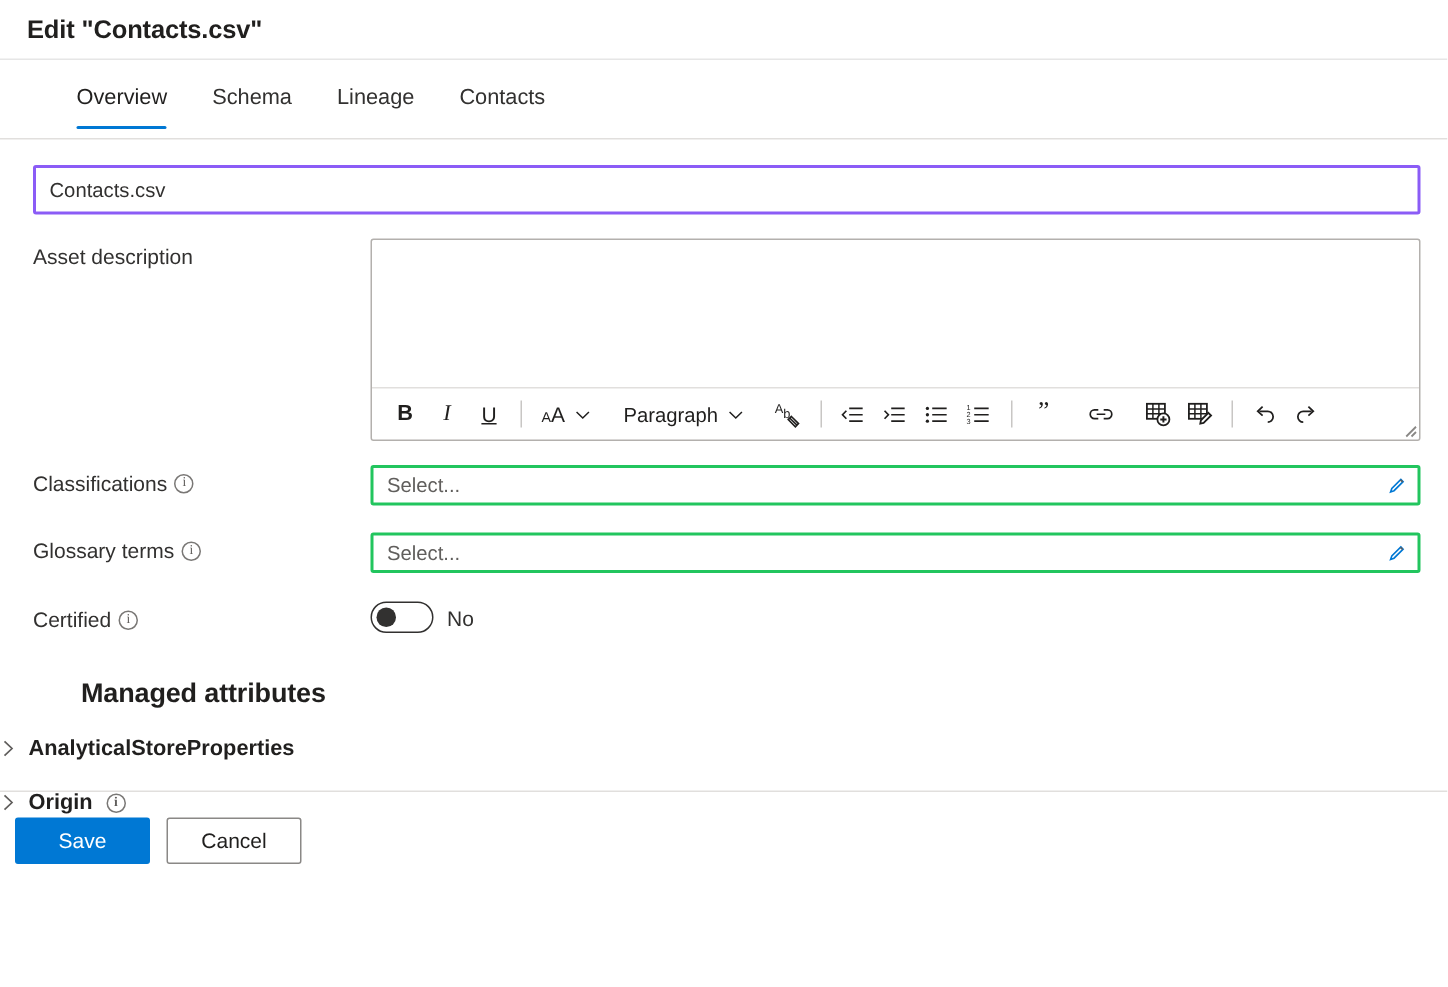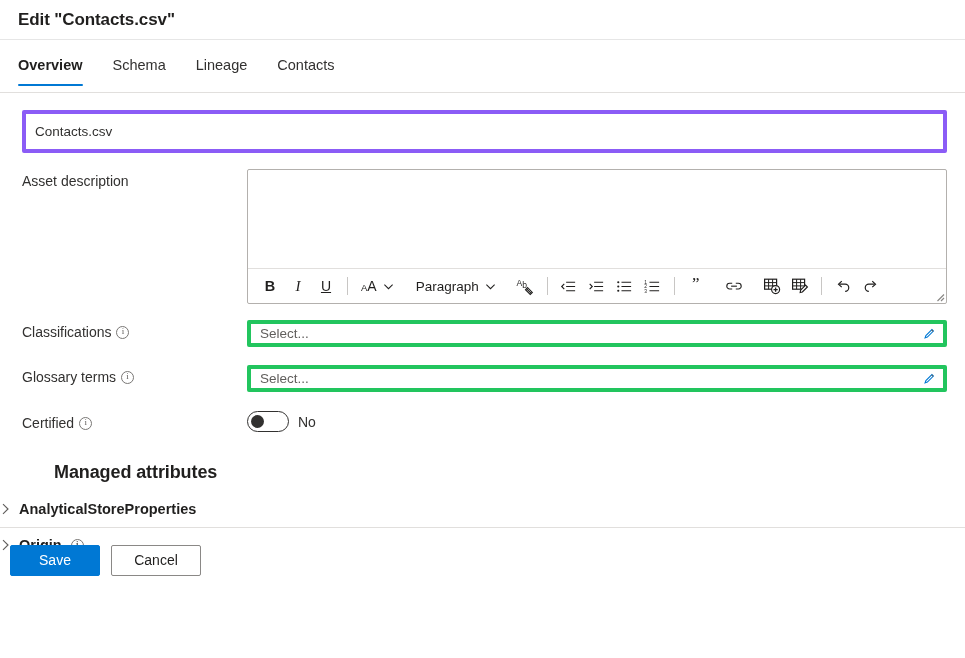--- a/index.html
+++ b/index.html
@@ -40,21 +40,21 @@
     font-size: 14.5px;
     color: #323130;
     height: 100%;
     display: flex;
     align-items: center;
     margin-right: 30px;
     position: relative;
     cursor: pointer;
     padding-bottom: 2px;
   }
-  .tab.active { font-weight: 700; color: #201f1e; }
+  .tab.active { font-weight: 400; color: #201f1e; margin-left: 33px; }
   .tab.active::after {
     content: "";
     position: absolute;
     left: 0; right: 0;
     bottom: 6px;
     height: 2.5px;
     background: #0078d4;
     border-radius: 2px;
   }
 
@@ -95,22 +95,22 @@
     top: 0px;
     cursor: pointer;
     flex: 0 0 auto;
   }
   .info-icon span { position: relative; top: -0.5px; }
 
   .control { flex: 1; padding-right: 18px; }
 
   .text-input {
     width: 100%;
-    height: 43px;
-    border: 4px solid #8b5cf6;
+    height: 33px;
+    border: 2px solid #8b5cf6;
     border-radius: 2px;
     padding: 0 9px;
     font-size: 13.5px;
     font-family: "Liberation Sans", sans-serif;
     color: #323130;
     background: #fff;
     outline: none;
   }
 
   
@@ -166,21 +166,21 @@
     right: 1px; bottom: 1px;
     width: 12px; height: 12px;
     cursor: nwse-resize;
     color: #8a8886;
   }
 
   
   .select-box {
     width: 100%;
     height: 27px;
-    border: 4px solid #22c55e;
+    border: 2px solid #22c55e;
     border-radius: 2px;
     background: #fff;
     display: flex;
     align-items: center;
     padding: 0 6px 0 9px;
     cursor: pointer;
   }
   .select-placeholder {
     flex: 1;
     font-size: 13.5px;

